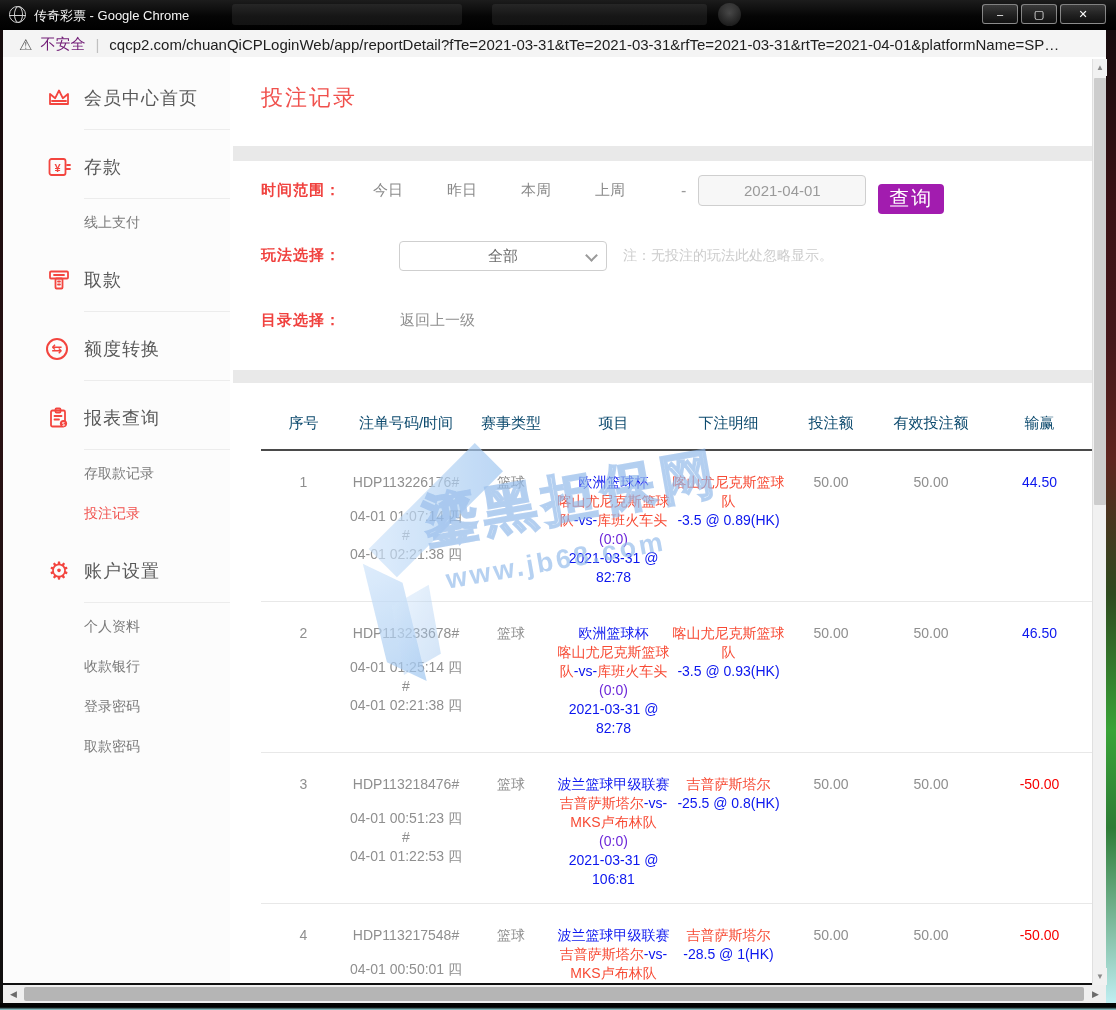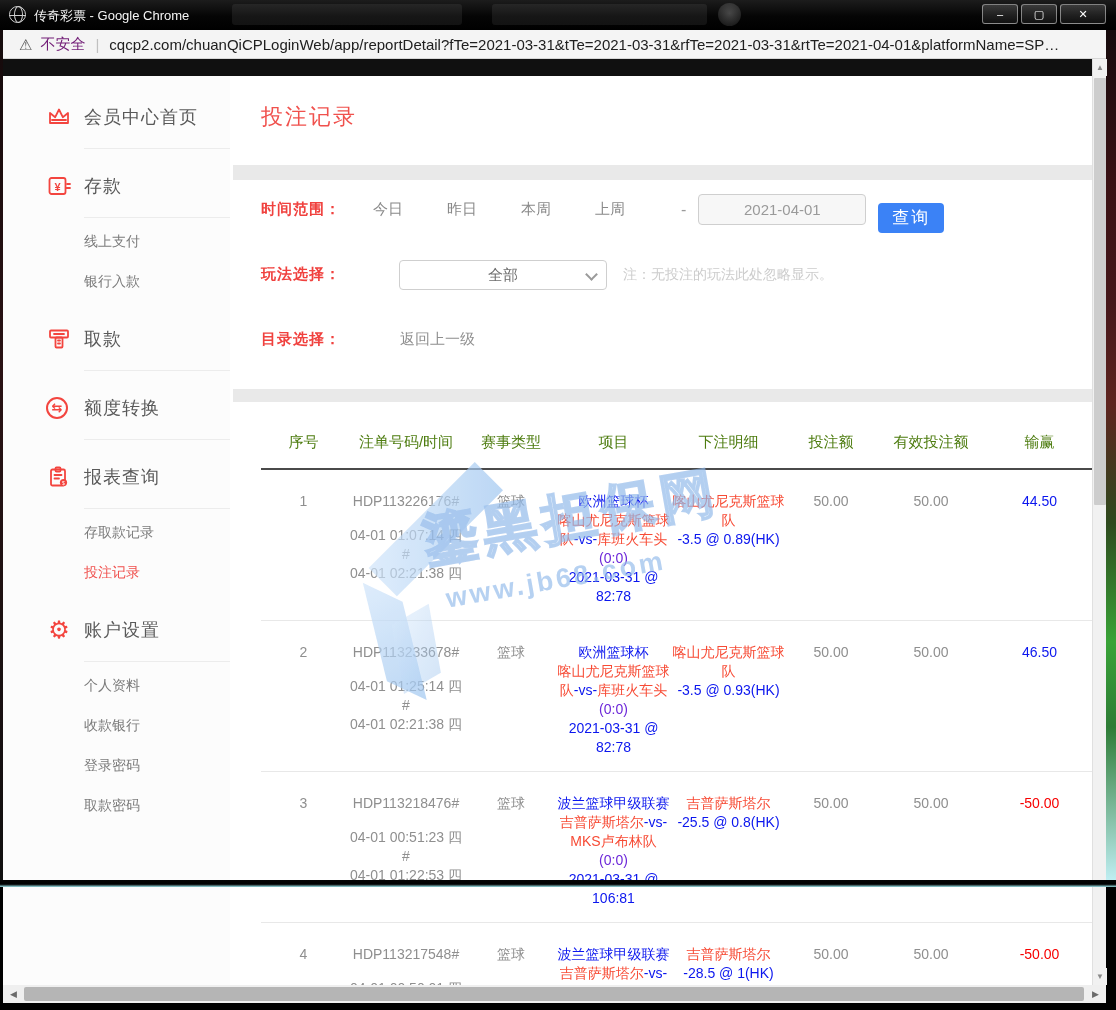--- a/index.html
+++ b/index.html
@@ -1,18 +1,18 @@
 <!DOCTYPE html>
 <html><head>
 <meta charset="utf-8">
 <style>
   * { margin:0; padding:0; box-sizing:border-box; }
   html,body { width:1116px; height:1010px; overflow:hidden; background:#000; }
   body { font-family:"Liberation Sans","DejaVu Sans",sans-serif; }
-  #window { position:relative; width:1116px; height:887px; background:#101010; }
+  #window { position:relative; width:1116px; height:1010px; background:#101010; }
 
   
   .titlebar { position:absolute; left:0; top:0; width:1116px; height:30px;
     background:linear-gradient(180deg,#1c1c1c 0%,#050505 55%,#000 100%); overflow:hidden; }
   .favicon { position:absolute; left:9px; top:6px; width:17px; height:17px; border-radius:50%;
     border:1.5px solid #cfcfcf; }
   .favicon:before { content:""; position:absolute; left:50%; top:-1px; bottom:-1px; width:7px;
     margin-left:-3.5px; border:1px solid #cfcfcf; border-radius:50%; }
   .favicon:after { content:""; position:absolute; top:50%; left:-1px; right:-1px; height:0;
     border-top:1px solid #cfcfcf; }
@@ -38,21 +38,21 @@
 
   
   .border-left { position:absolute; left:0; top:30px; width:3px; bottom:7px;
     background:linear-gradient(180deg,#140a0b,#2a1214 40%,#101010); }
   .border-right { position:absolute; right:0; top:30px; width:10px; bottom:7px;
     background:linear-gradient(180deg,#160b0d 0%,#3a1114 18%,#45171a 32%,#5e241f 44%,#2e4a1e 58%,#39a337 72%,#2e7c36 82%,#bfeef2 100%); }
   .border-bottom { position:absolute; left:0; right:0; bottom:0; height:7px;
     background:linear-gradient(180deg,#050505 0%,#000 60%,#9adfe4 100%); }
 
   
-  .viewport { position:absolute; left:3px; top:76px; right:10px; height:926px; background:#fff; overflow:hidden; }
+  .viewport { position:absolute; left:3px; top:57px; right:10px; height:926px; background:#fff; overflow:hidden; }
 
   
   .sidebar { position:absolute; left:0; top:0; width:227px; height:100%; background:#fcfcfc; overflow:hidden; }
   .side-section { margin-bottom:14px; }
   .side-head { position:relative; height:46px; display:flex; align-items:center; cursor:pointer; }
   .side-head .s-icon { position:absolute; left:43px; width:26px; text-align:center; color:#f3453f; }
   .side-head .s-icon svg { display:block; margin:0 auto; }
   .side-head .s-label { position:absolute; left:81px; color:#595959; font-size:18px; letter-spacing:1px; }
   .side-divider { height:1px; background:#ececec; margin:8px 0 4px 81px; }
   .side-sub { position:relative; height:40px; display:flex; align-items:center; cursor:pointer; }
@@ -72,35 +72,35 @@
   .band2 { margin-top:16px; height:13px; }
 
   .filters { padding:14px 0 0 28px; }
   .filter-row { display:flex; align-items:center; height:31px; margin-bottom:34px; }
   .f-label { width:112px; color:#f0413e; font-size:15px; font-weight:bold; letter-spacing:1px; }
   .quick-link { color:#8a8a8a; font-size:15px; margin-right:44px; cursor:pointer; }
   .date-input { width:168px; height:31px; background:#f7f7f7; border:1px solid #cfcfcf; border-radius:4px;
     color:#9a9a9a; font-size:15px; text-align:center; font-family:inherit; }
   .date-input.d1 { margin-left:8px; }
   .range-sep { margin:0 12px; color:#9a9a9a; }
-  .query-btn { margin-left:12px; width:66px; height:30px; background:#3b82f6; border:none; border-radius:4px;
-    color:#fff; font-size:17px; cursor:pointer; font-family:inherit; letter-spacing:2px;margin-top:16px; }
+  .query-btn { margin-left:12px; width:66px; height:30px; background:#a21caf; border:none; border-radius:4px;
+    color:#fff; font-size:20px; cursor:pointer; font-family:inherit; letter-spacing:2px;margin-top:16px; }
   .select-box { position:relative; margin-left:26px; width:208px; height:30px; border:1px solid #cfcfcf;
     border-radius:4px; background:#fff; cursor:pointer; }
   .select-box .sel-val { display:block; text-align:center; line-height:28px; color:#6d6d6d; font-size:15px; }
   .chevron { position:absolute; right:10px; top:9px; width:9px; height:9px;
     border-right:2px solid #9a9a9a; border-bottom:2px solid #9a9a9a; transform:rotate(45deg); }
   .play-note { margin-left:16px; color:#ccc; font-size:14px; }
   .dir-link { margin-left:27px; color:#8f8f8f; font-size:15px; cursor:pointer; }
 
   
   .bet-table { margin:30px 0 0 28px; width:832px; position:relative; }
   .t-row { display:grid; grid-template-columns:85px 120px 90px 115px 115px 90px 110px 107px; }
   .t-head { padding-bottom:17px; border-bottom:2px solid #4a4a4a; }
-  .t-head .t-cell { color:#4d7c0f; font-size:15px; text-align:center; }
+  .t-head .t-cell { color:#0c4a6e; font-size:15px; text-align:center; }
   .t-body .t-row { border-bottom:1px solid #e8e8e8; padding:22px 0 14px 0; }
   .t-cell { text-align:center; font-size:14px; line-height:19px; }
   .c-gray { color:#8f8f8f; }
   .c-blue { color:#0b16ee; }
   .c-red  { color:#f74b35; }
   .c-loss { color:#f70000; }
   .c-dark { color:#6d28d9; }
   .order-gap { margin-top:15px; }
 
   
@@ -184,23 +184,20 @@
                 <text x="10.5" y="15.5" font-size="11" fill="#f3453f" text-anchor="middle" font-weight="bold">¥</text>
                 <path fill="none" stroke="#f3453f" stroke-width="1.8" stroke-linejoin="round" stroke-linecap="round" d="M20 9 L23 9 M19.5 13 L23 13"></path>
               </svg>
             </span>
             <span class="s-label">存款</span>
           </div>
           <div class="side-divider"></div>
           <div class="side-sub">
             <span class="sub-label">线上支付</span>
           </div>
-          <div class="side-sub">
-            <span class="sub-label">银行入款</span>
-          </div>
         </div>
         <div class="side-section">
           <div class="side-head">
             <span class="s-icon">
               <svg width="24" height="22" viewBox="0 0 24 22">
                 <rect fill="none" stroke="#f3453f" stroke-width="1.8" stroke-linejoin="round" stroke-linecap="round" x="3" y="2.5" width="18" height="7" rx="1"></rect>
                 <path fill="none" stroke="#f3453f" stroke-width="1.8" stroke-linejoin="round" stroke-linecap="round" d="M7 6 H17"></path>
                 <rect fill="none" stroke="#f3453f" stroke-width="1.8" stroke-linejoin="round" stroke-linecap="round" x="8.5" y="9.5" width="7" height="10" rx="1"></rect>
                 <path fill="none" stroke="#f3453f" stroke-width="1.8" stroke-linejoin="round" stroke-linecap="round" d="M11 12.5 H13 M11 15.5 H13"></path>
               </svg>

